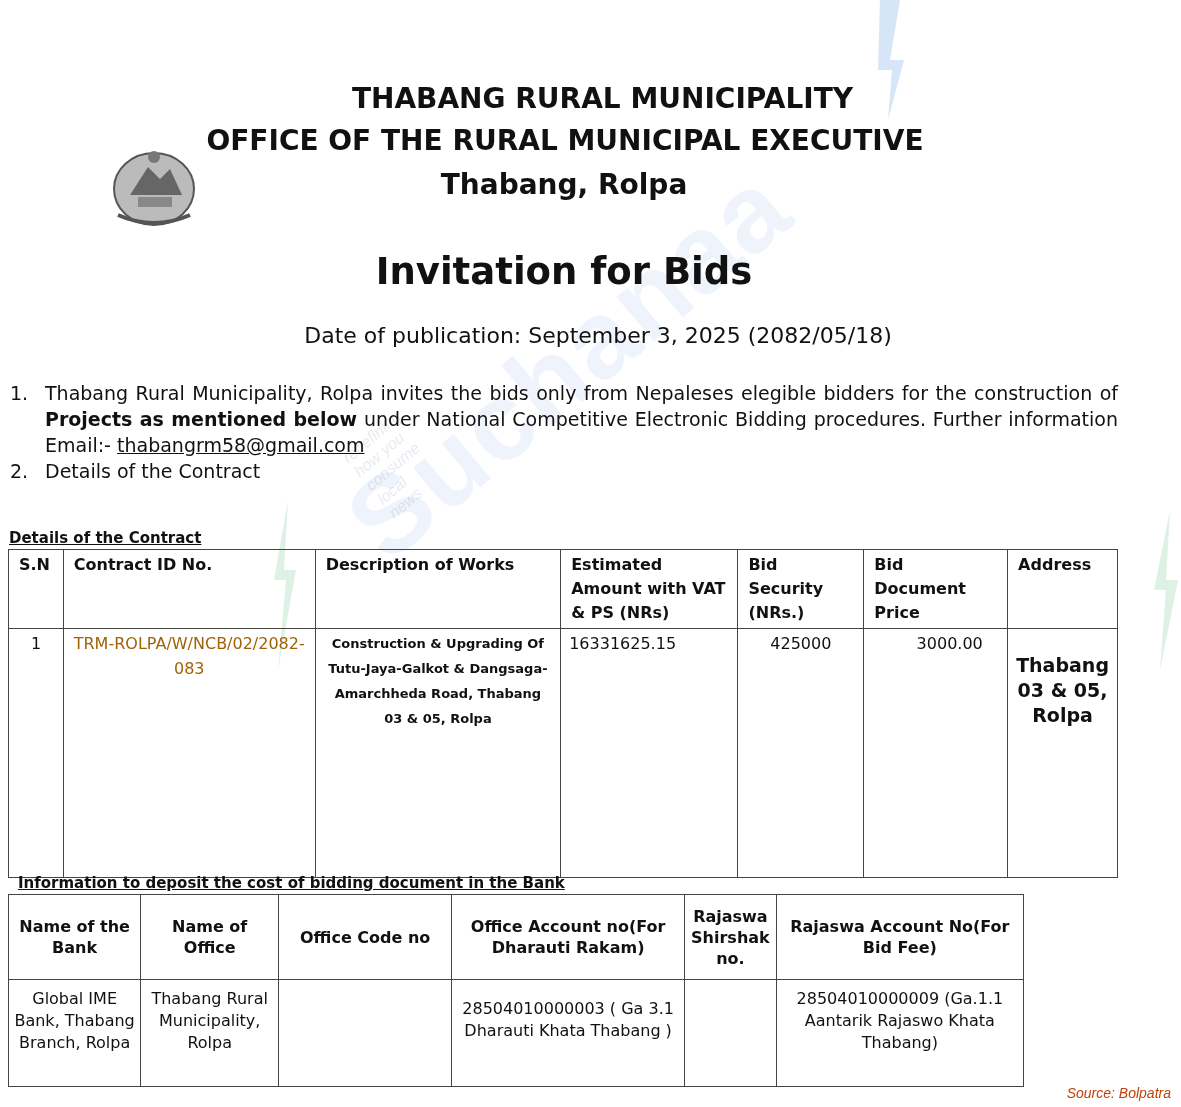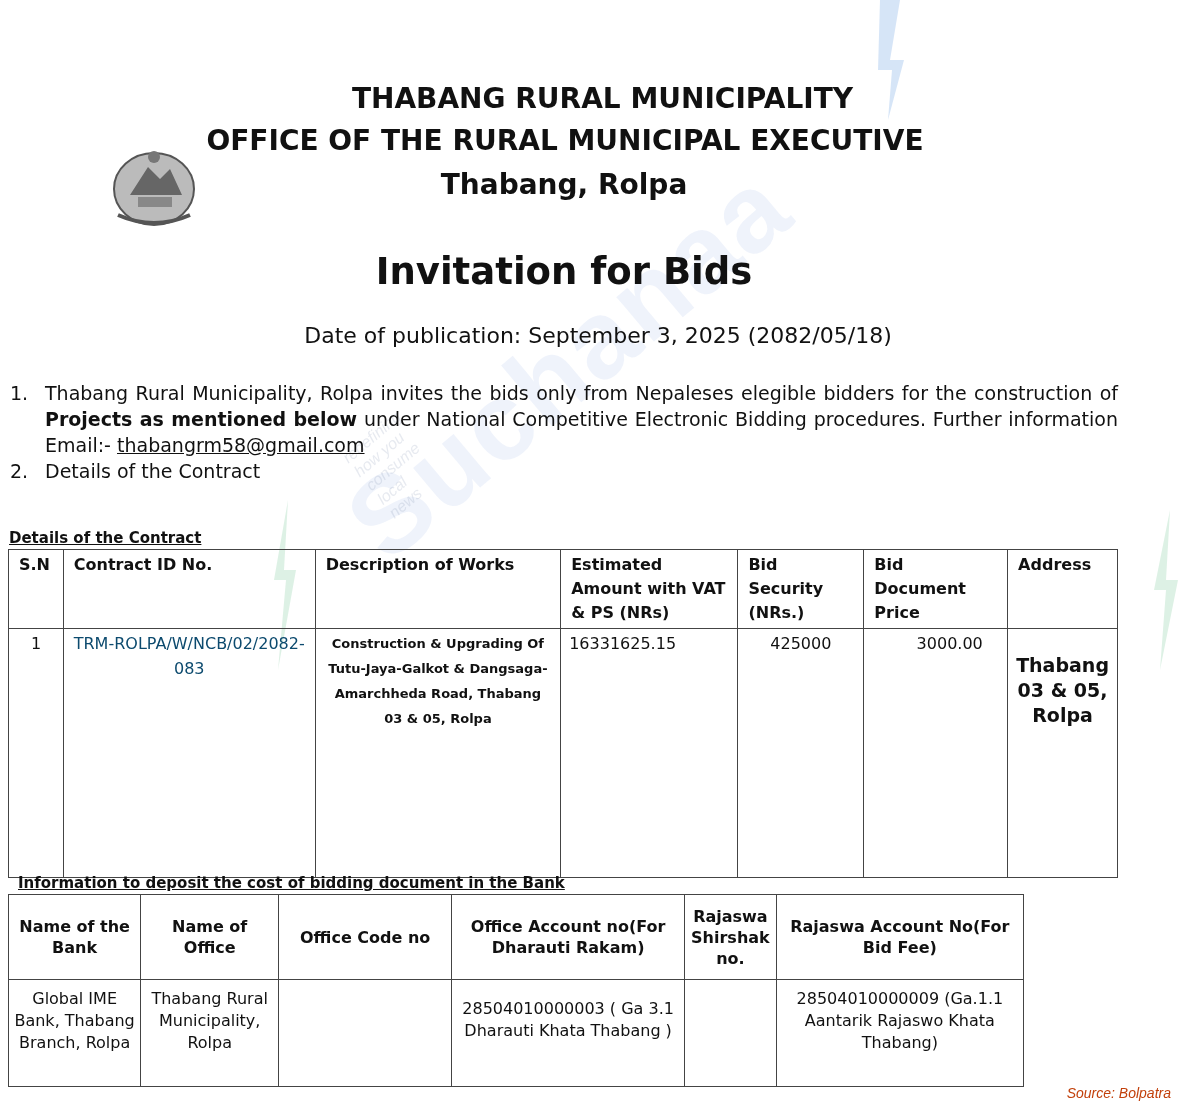--- a/index.html
+++ b/index.html
@@ -29,21 +29,21 @@
   .para .num { position:absolute; left:0; width:30px; }
   .para .txt { margin-left:35px; text-align:justify; text-align-last:justify; }
   .para .txt.last { text-align-last:left; }
   .email { text-decoration:underline; color:#111; }
   .sec-label { position:absolute; font-weight:bold; font-size:15px; text-decoration:underline; }
   table { border-collapse:collapse; position:absolute; }
   td, th { border:1.5px solid #444; vertical-align:top; }
   .t1 { left:8px; top:549px; width:1110px; font-size:16px; }
   .t1 th { font-weight:bold; text-align:left; padding:3px 10px; height:68px; line-height:24px; }
   .t1 td { padding:2px 8px; height:222px; line-height:25px; }
-  .gray { color:#0c4a6e; }
+  .gray { color:#a16207; }
   .desc { font-weight:bold; font-size:13px; line-height:30.5px; text-align:center; }
   .addr { font-weight:bold; font-size:19px; line-height:24px; text-align:center; vertical-align:top; padding-top:24px !important; }
   .t2 { left:8px; top:894px; width:1016px; font-size:16px; }
   .t2 th { font-weight:bold; text-align:center; vertical-align:middle; height:80px; padding:2px 6px; line-height:21px; }
   .t2 td { text-align:center; vertical-align:top; height:80px; padding:8px 4px; line-height:22px; }
   .source { position:absolute; right:10px; top:1085px; font-style:italic; font-size:14px; color:#c2410c; font-family:"Liberation Sans", sans-serif; }
 </style>
 </head>
 <body>
 

